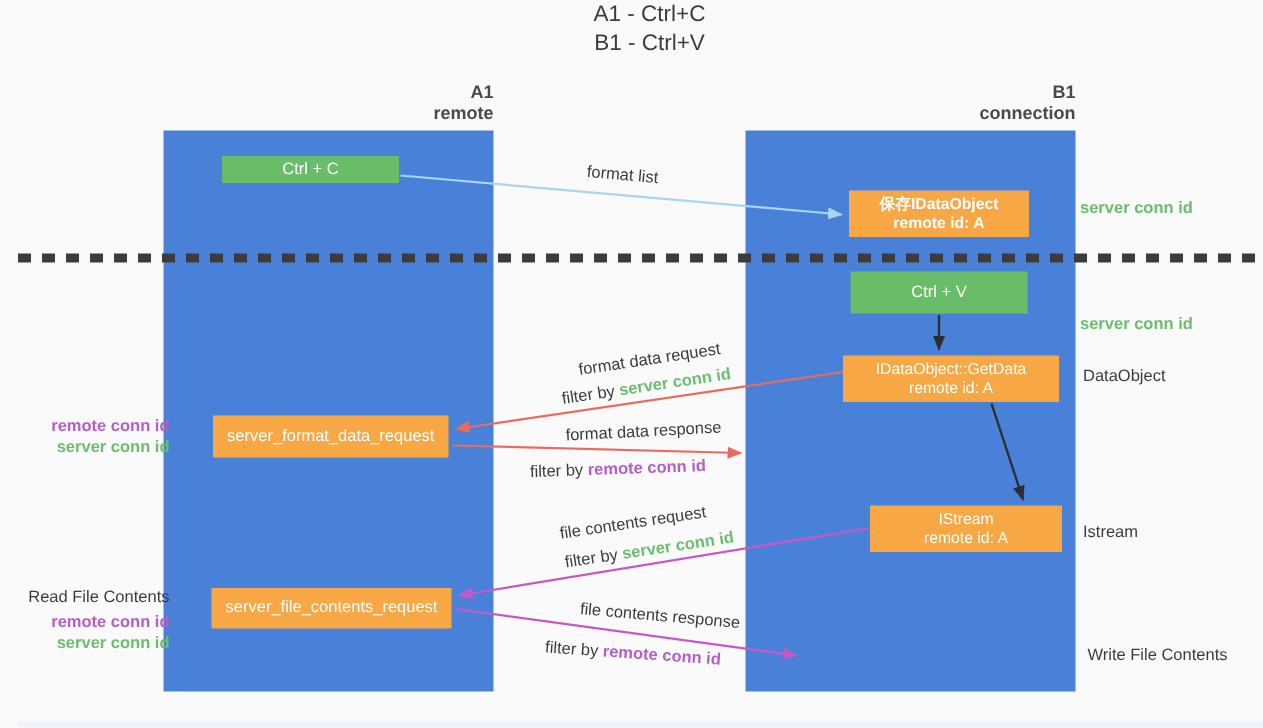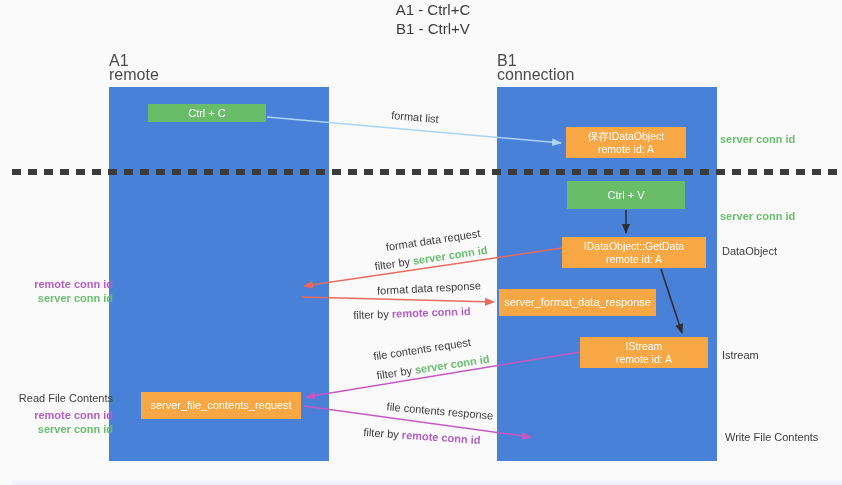--- a/index.html
+++ b/index.html
@@ -9,21 +9,21 @@
     background:#fafafa; color:var(--text-dark);margin-left:12px;
   }
   .abs { position:absolute; }
 
   .title {
     left:0; top:8; width:842px; text-align:center;
     font-size:15px; line-height:19px; color:var(--text-dark);
   }
 
   .col-header {
-    width:220px; text-align:left; font-size:16px; line-height:14px; color:#4a4a4a;
+    width:220px; text-align:right; font-size:12px; line-height:14px; color:#4a4a4a;font-weight:bold;
   }
   .column { width:220px; height:374px; background:var(--column-blue); top:87px; }
 
   .dashed-line {
     left:0; top:169px; width:842px; height:6px;
     background:repeating-linear-gradient(90deg, var(--dash-color) 0 9px, transparent 9px 16px);
   }
 
   .node {
     display:flex; flex-direction:column; align-items:center; justify-content:center;
@@ -97,33 +97,33 @@
     <line class="st-black" x1="649" y1="269" x2="670" y2="333" stroke-width="1.6" marker-end="url(#mk-black)"></line>
     <line class="st-salmon" x1="550" y1="248" x2="292" y2="286" stroke-width="1.5" marker-end="url(#mk-salmon)"></line>
     <line class="st-salmon" x1="290" y1="297" x2="482" y2="302" stroke-width="1.5" marker-end="url(#mk-salmon)"></line>
     <line class="st-magenta" x1="568" y1="352" x2="294" y2="397" stroke-width="1.5" marker-end="url(#mk-magenta)"></line>
     <line class="st-magenta" x1="292" y1="406" x2="519" y2="437" stroke-width="1.5" marker-end="url(#mk-magenta)"></line>
   </svg>
 
   <div class="abs node node-green" style="left:136px; top:104px; width:118px; height:18px;">
     <span>Ctrl + C</span>
   </div>
-  <div class="abs node node-orange" style="left:554px; top:127px; width:120px; height:31px;">
+  <div class="abs node node-orange" style="left:554px; top:127px; width:120px; height:31px;font-weight:bold;">
     <span class="l2">保存IDataObject</span>
     <span class="l2">remote id: A</span>
   </div>
   <div class="abs node node-green" style="left:555px; top:181px; width:118px; height:28px;">
     <span>Ctrl + V</span>
   </div>
   <div class="abs node node-orange" style="left:550px; top:237px; width:144px; height:31px;">
     <span class="l2">IDataObject::GetData</span>
     <span class="l2">remote id: A</span>
   </div>
-  <div class="abs node node-orange" style="left:487px; top:289px; width:157px; height:27px;">
-    <span>server_format_data_response</span>
+  <div class="abs node node-orange" style="left:130px; top:277px; width:157px; height:28px;">
+    <span>server_format_data_request</span>
   </div>
   <div class="abs node node-orange" style="left:568px; top:337px; width:128px; height:31px;">
     <span class="l2">IStream</span>
     <span class="l2">remote id: A</span>
   </div>
   <div class="abs node node-orange" style="left:129px; top:392px; width:160px; height:27px;">
     <span>server_file_contents_request</span>
   </div>
 
   <div class="abs lbl rot" style="left:403px; top:117px; transform:translate(-50%,-50%) rotate(5deg);">format list</div>

